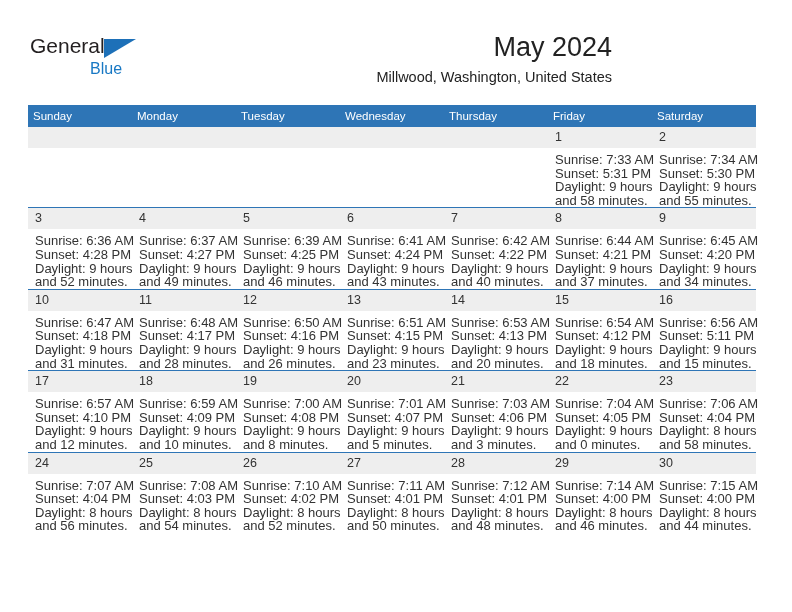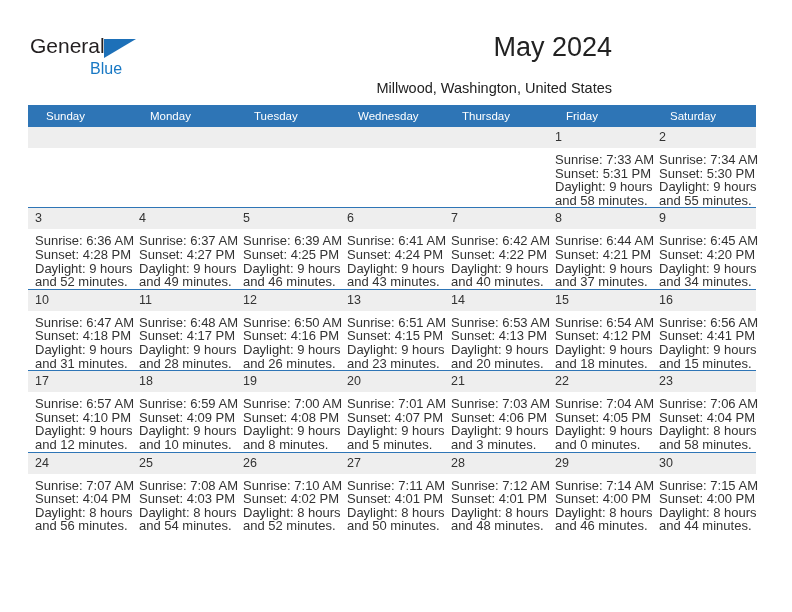--- a/index.html
+++ b/index.html
@@ -77,41 +77,41 @@
     font-size: 27px;
     color: #222222;
     line-height: 34px;
     font-weight: normal;
     white-space: nowrap;
   }
   .cal-subtitle {
     font-size: 14.5px;
     color: #222222;
     line-height: 20px;
-    margin-top: 14px;
+    margin-top: 3px;
     white-space: nowrap;
   }
 
   
   .calendar {
     position: absolute;
     left: 28px;
     top: 105px;
     width: 728px;
     border-collapse: collapse;
     table-layout: fixed;
   }
 
   .calendar th {
     background: #2e75b6;
     color: #ffffff;
     font-size: 11.5px;
     font-weight: normal;
     text-align: left;
-    padding: 5px 0 5px 18px;
+    padding: 5px 0 5px 5px;
     height: 11px;
     border: none;
   }
 
   .calendar td {
     width: 104px;
     height: 78px;
     vertical-align: top;
     padding: 0;
     border-top: 1px solid #2e75b6;
@@ -333,21 +333,21 @@
               <div>Sunrise: 6:54 AM</div>
               <div>Sunset: 4:12 PM</div>
               <div>Daylight: 9 hours</div>
               <div>and 18 minutes.</div>
             </div>
           </td>
           <td>
             <span class="daynum">16</span>
             <div class="cellinfo">
               <div>Sunrise: 6:56 AM</div>
-              <div>Sunset: 4:41 PM</div>
+              <div>Sunset: 5:11 PM</div>
               <div>Daylight: 9 hours</div>
               <div>and 15 minutes.</div>
             </div>
           </td>
         </tr>
         <tr>
           <td>
             <span class="daynum">17</span>
             <div class="cellinfo">
               <div>Sunrise: 6:57 AM</div>

